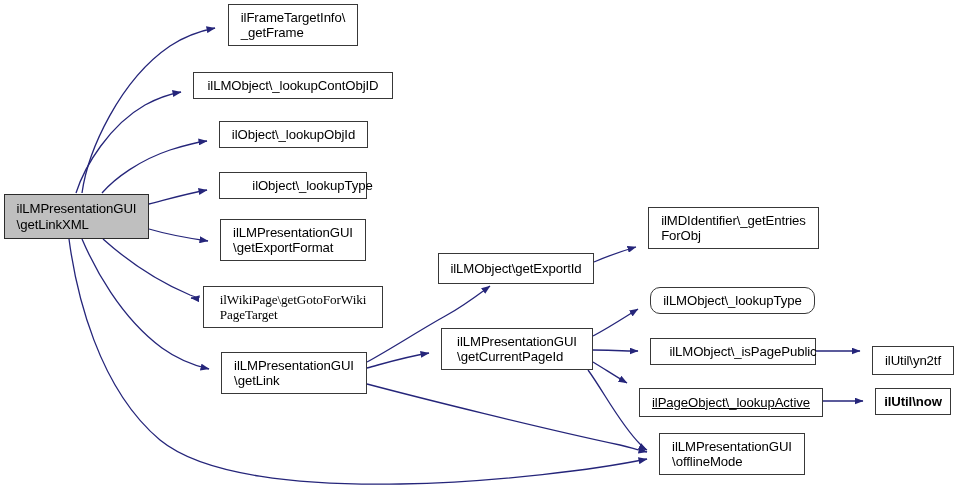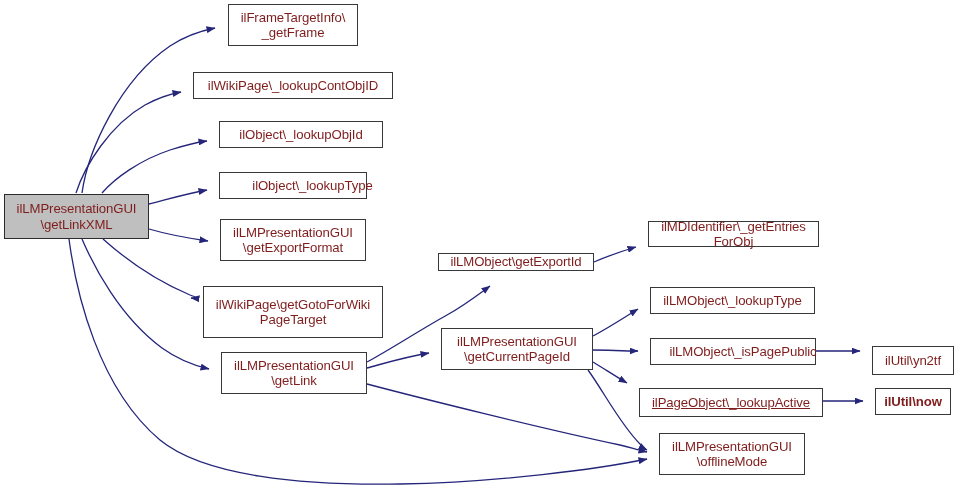--- a/index.html
+++ b/index.html
@@ -25,24 +25,24 @@
     height: 488px;
   }
   .gnode {
     position: absolute;
     box-sizing: border-box;
     border: 1px solid #383838;
     background: #ffffff;
     display: flex;
     align-items: center;
     justify-content: center;
-    text-align: center;
+    text-align: left;
     font-size: 13.2px;
     line-height: 15.5px;
-    color: #7f1d1d;
+    color: #000000;
     white-space: pre-line;
     letter-spacing: -0.1px;
   }
   .gnode.root {
     background: #bfbfbf;
     border-color: #2b2b2b;
   }
   .gnode .nlabel {
     display: block;
     padding: 0 4px;
@@ -78,35 +78,35 @@
         <path d="M 588,370 C 604,392 620,424 640,444 C 643,447 645,449 647,450" fill="none" stroke="#25257a" stroke-width="1.3" marker-end="url(#arrowhead)"></path>
         <path d="M 816,351 L 860,351" fill="none" stroke="#25257a" stroke-width="1.3" marker-end="url(#arrowhead)"></path>
         <path d="M 823,401 L 863,401" fill="none" stroke="#25257a" stroke-width="1.3" marker-end="url(#arrowhead)"></path>
       </g>
   </svg>
   <div id="nodes-group">
       <div class="gnode root" style="left: 4px; top: 194px; width: 145px; height: 45px;"><span class="nlabel">ilLMPresentationGUI
 \getLinkXML</span></div>
       <div class="gnode" style="left: 228px; top: 4px; width: 130px; height: 42px;"><span class="nlabel">ilFrameTargetInfo\
 _getFrame</span></div>
-      <div class="gnode" style="left: 193px; top: 72px; width: 200px; height: 27px;"><span class="nlabel">ilWikiPage\_lookupContObjID</span></div>
-      <div class="gnode" style="left: 219px; top: 121px; width: 164px; height: 27px;"><span class="nlabel">ilObject\_lookupObjId</span></div>
+      <div class="gnode" style="left: 193px; top: 72px; width: 200px; height: 27px;"><span class="nlabel">ilLMObject\_lookupContObjID</span></div>
+      <div class="gnode" style="left: 219px; top: 121px; width: 149px; height: 27px;"><span class="nlabel">ilObject\_lookupObjId</span></div>
       <div class="gnode" style="left: 219px; top: 172px; width: 148px; height: 27px; padding-left: 39px;"><span class="nlabel">ilObject\_lookupType</span></div>
       <div class="gnode" style="left: 220px; top: 219px; width: 146px; height: 42px;"><span class="nlabel">ilLMPresentationGUI
 \getExportFormat</span></div>
-      <div class="gnode" style="left: 203px; top: 286px; width: 180px; height: 52px;"><span class="nlabel">ilWikiPage\getGotoForWiki
+      <div class="gnode" style="left: 203px; top: 286px; width: 180px; height: 42px; font-family: Liberation Serif, serif;"><span class="nlabel">ilWikiPage\getGotoForWiki
 PageTarget</span></div>
       <div class="gnode" style="left: 221px; top: 352px; width: 146px; height: 42px;"><span class="nlabel">ilLMPresentationGUI
 \getLink</span></div>
-      <div class="gnode" style="left: 438px; top: 253px; width: 156px; height: 18px;"><span class="nlabel">ilLMObject\getExportId</span></div>
+      <div class="gnode" style="left: 438px; top: 253px; width: 156px; height: 31px;"><span class="nlabel">ilLMObject\getExportId</span></div>
       <div class="gnode" style="left: 441px; top: 328px; width: 152px; height: 42px;"><span class="nlabel">ilLMPresentationGUI
 \getCurrentPageId</span></div>
-      <div class="gnode" style="left: 648px; top: 221px; width: 171px; height: 26px;"><span class="nlabel">ilMDIdentifier\_getEntries
+      <div class="gnode" style="left: 648px; top: 207px; width: 171px; height: 42px;"><span class="nlabel">ilMDIdentifier\_getEntries
 ForObj</span></div>
-      <div class="gnode" style="left: 650px; top: 287px; width: 165px; height: 27px;"><span class="nlabel">ilLMObject\_lookupType</span></div>
+      <div class="gnode" style="left: 650px; top: 287px; width: 165px; height: 27px; border-radius: 10px;"><span class="nlabel">ilLMObject\_lookupType</span></div>
       <div class="gnode" style="left: 650px; top: 338px; width: 166px; height: 27px; padding-left: 20px;"><span class="nlabel">ilLMObject\_isPagePublic</span></div>
       <div class="gnode" style="left: 639px; top: 388px; width: 184px; height: 29px; text-decoration: underline;"><span class="nlabel">ilPageObject\_lookupActive</span></div>
       <div class="gnode" style="left: 659px; top: 433px; width: 146px; height: 42px;"><span class="nlabel">ilLMPresentationGUI
 \offlineMode</span></div>
       <div class="gnode" style="left: 872px; top: 346px; width: 82px; height: 29px;"><span class="nlabel">ilUtil\yn2tf</span></div>
       <div class="gnode" style="left: 875px; top: 388px; width: 76px; height: 27px; font-weight: bold;"><span class="nlabel">ilUtil\now</span></div>
     </div>
 </div>
 
 </body></html>

